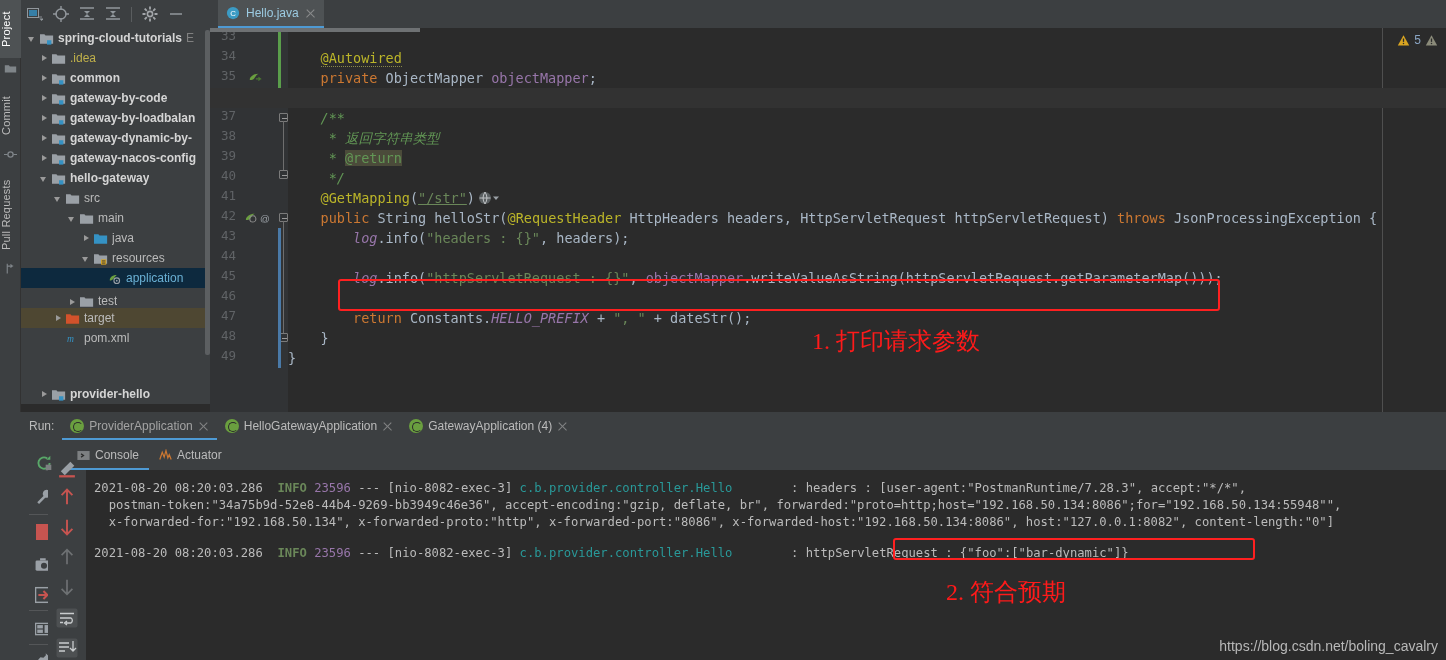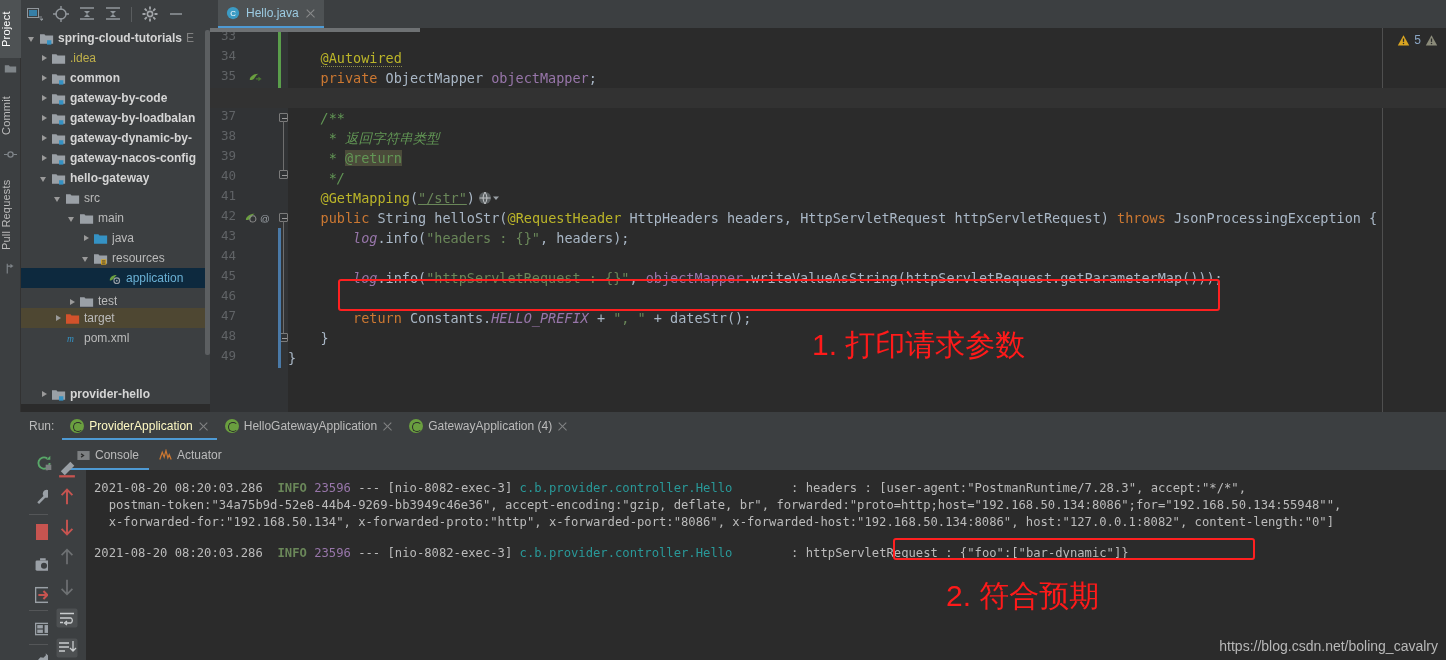--- a/index.html
+++ b/index.html
@@ -154,40 +154,40 @@
     position:absolute; right:8px; top:5px; display:flex; align-items:center; gap:4px;
     font-size:12px; color:#8aa5c4; font-family:"Liberation Sans",sans-serif;
   }
 
   
   .redbox {
     position: absolute; border: 2px solid #ff2020; border-radius: 3px;
     pointer-events: none;
   }
   .redtext {
-    position: absolute; color: #ff1a1a; font-family: Liberation Sans, sans-serif;
-    font-size: 30px; white-space: nowrap;
+    position: absolute; color: #ff1a1a; font-family: Liberation Serif, serif;
+    font-size: 24px; white-space: nowrap;
   }
 
   
   .runpanel {
     position: absolute; left: 0; top: 412px; width: 1446px; height: 248px;
     background: #3c3f41;
   }
   .runtabs {
     position: absolute; left: 21px; top: 0; width: 1425px; height: 28px;
     display: flex; align-items: center; gap: 0;
     font-size: 12px; color: #bbbbbb;
   }
   .runlabel { padding: 0 8px 0 8px; color: #bbbbbb; }
   .runtab {
     position: relative; height: 28px; display: flex; align-items: center; gap: 5px;
     padding: 0 8px; color: #bbbbbb;
   }
-  .runtab.active { color: #fef9c3; justify-content: space-between; }
+  .runtab.active { color: #a3a3a3; justify-content: space-between; }
   .runtab.active::after {
     content:''; position:absolute; left:0; bottom:0; width:100%; height:2px; background:#4e9ad4;
   }
   .springico {
     width: 14px; height: 14px; border-radius: 50%;
     background: #6a9f3f; position: relative; flex: 0 0 auto;
   }
   .springico::after {
     content:''; position:absolute; left:3px; top:3px; width:8px; height:8px;
     border-radius:50%; border:1.5px solid #2b2b2b; border-right-color:transparent;

